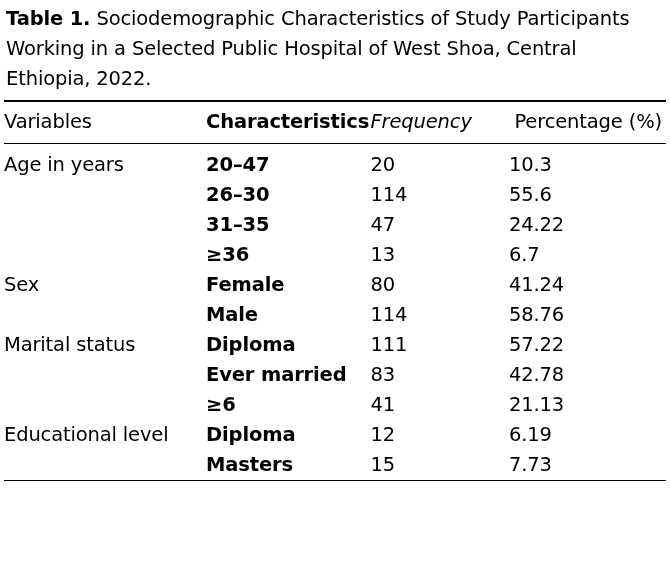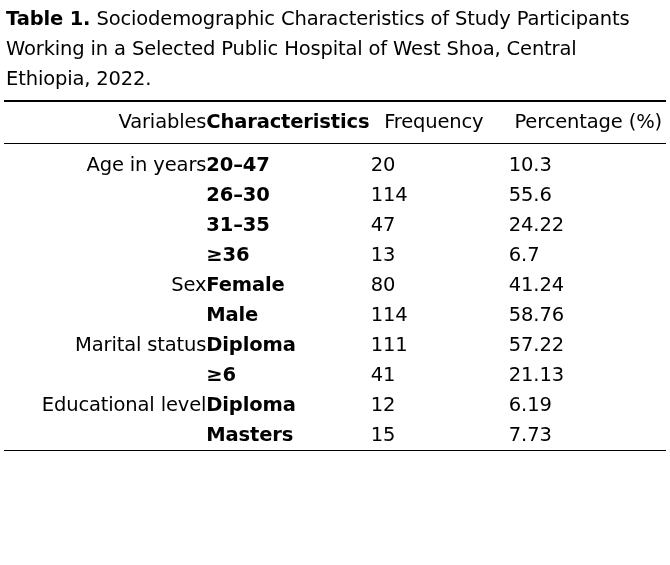--- a/index.html
+++ b/index.html
@@ -56,25 +56,25 @@
     padding: 3.5px 0 3.5px 0;
     vertical-align: top;
     white-space: nowrap;
   }
   tbody tr:first-child td {
     padding-top: 9px;
   }
   tbody tr:last-child td {
     padding-bottom: 10px;
   }
-  .col-var   { width: 215px; text-align: right; margin-top: 32px; }
+  .col-var   { width: 215px; text-align: left; margin-top: 32px; }
   .col-char  { width: 165px; text-align: left; font-weight: bold; }
   .col-freq  { width: 135px; text-align: left; padding-right: 12px !important; }
   .col-pct   { width: 155px; text-align: left; padding-right: 4px !important; }
-  th.col-freq { text-align: center; padding-right: 12px; }
+  th.col-freq { text-align: left; padding-right: 12px; font-style: italic; }
   th.col-pct  { text-align: right; padding-right: 4px; }
 </style>
 </head>
 <body>
 
 <div class="page">
 
   <p class="caption">
     <span class="lead">Table 1.</span><span> Sociodemographic Characteristics of Study Participants Working in a Selected Public Hospital of West Shoa, Central Ethiopia, 2022.</span>
   </p>
@@ -126,20 +126,26 @@
           <td class="col-pct">58.76</td>
         </tr>
         <tr>
           <td class="col-var">Marital status</td>
           <td class="col-char">Diploma</td>
           <td class="col-freq">111</td>
           <td class="col-pct">57.22</td>
         </tr>
         <tr>
           <td class="col-var"></td>
+          <td class="col-char">Ever married</td>
+          <td class="col-freq">83</td>
+          <td class="col-pct">42.78</td>
+        </tr>
+        <tr>
+          <td class="col-var"></td>
           <td class="col-char">≥6</td>
           <td class="col-freq">41</td>
           <td class="col-pct">21.13</td>
         </tr>
         <tr>
           <td class="col-var">Educational level</td>
           <td class="col-char">Diploma</td>
           <td class="col-freq">12</td>
           <td class="col-pct">6.19</td>
         </tr>

